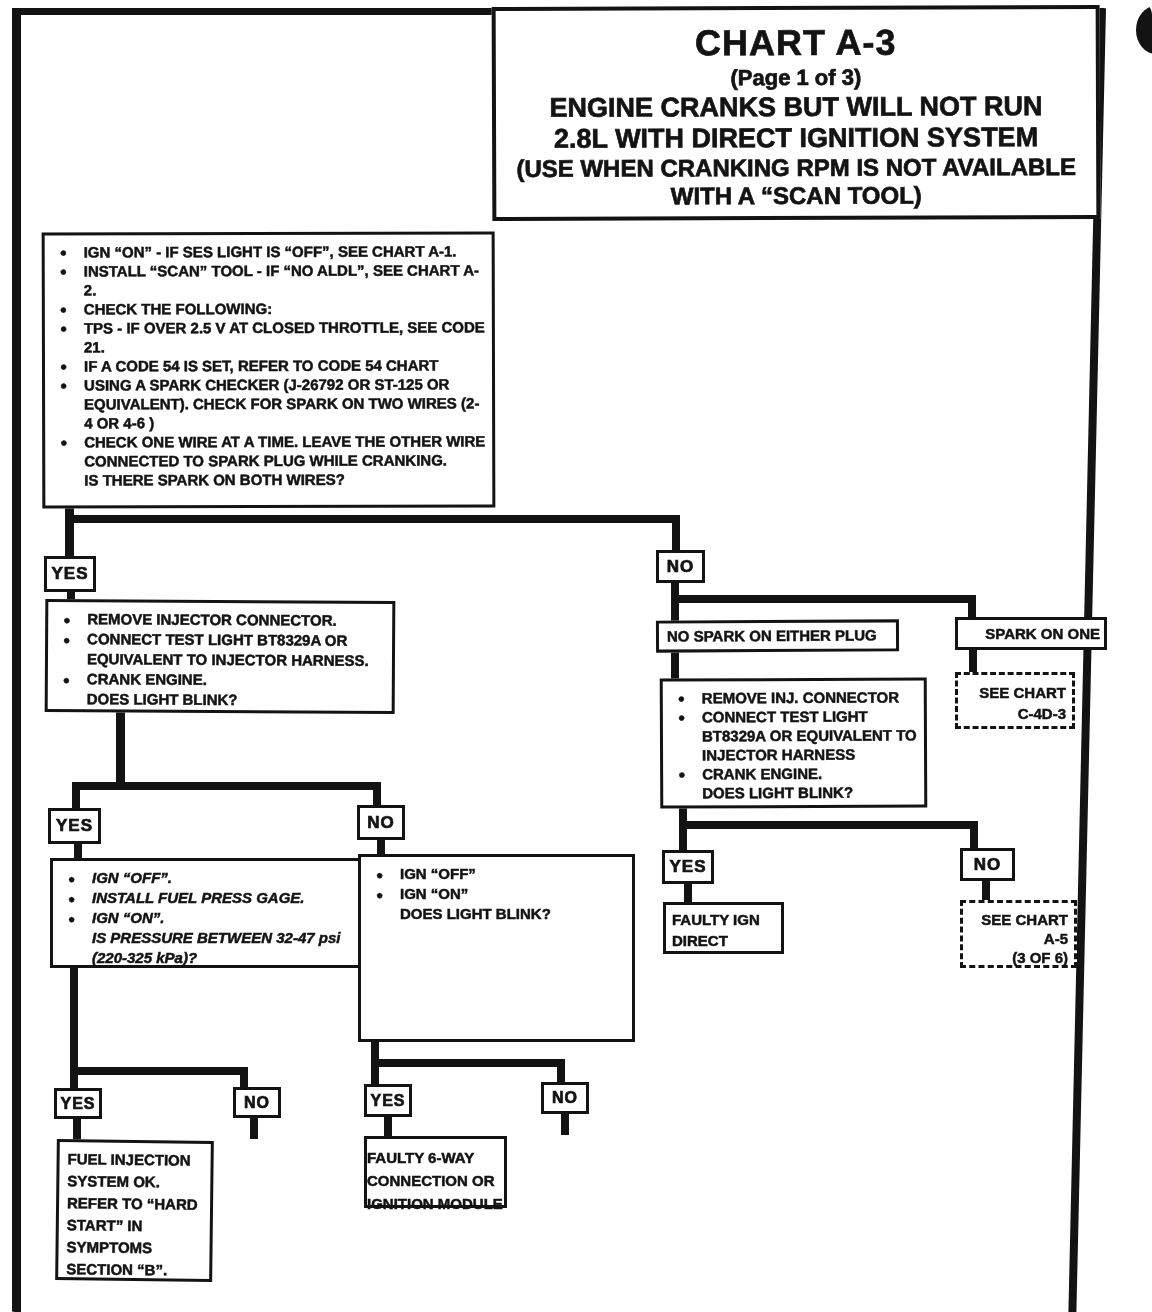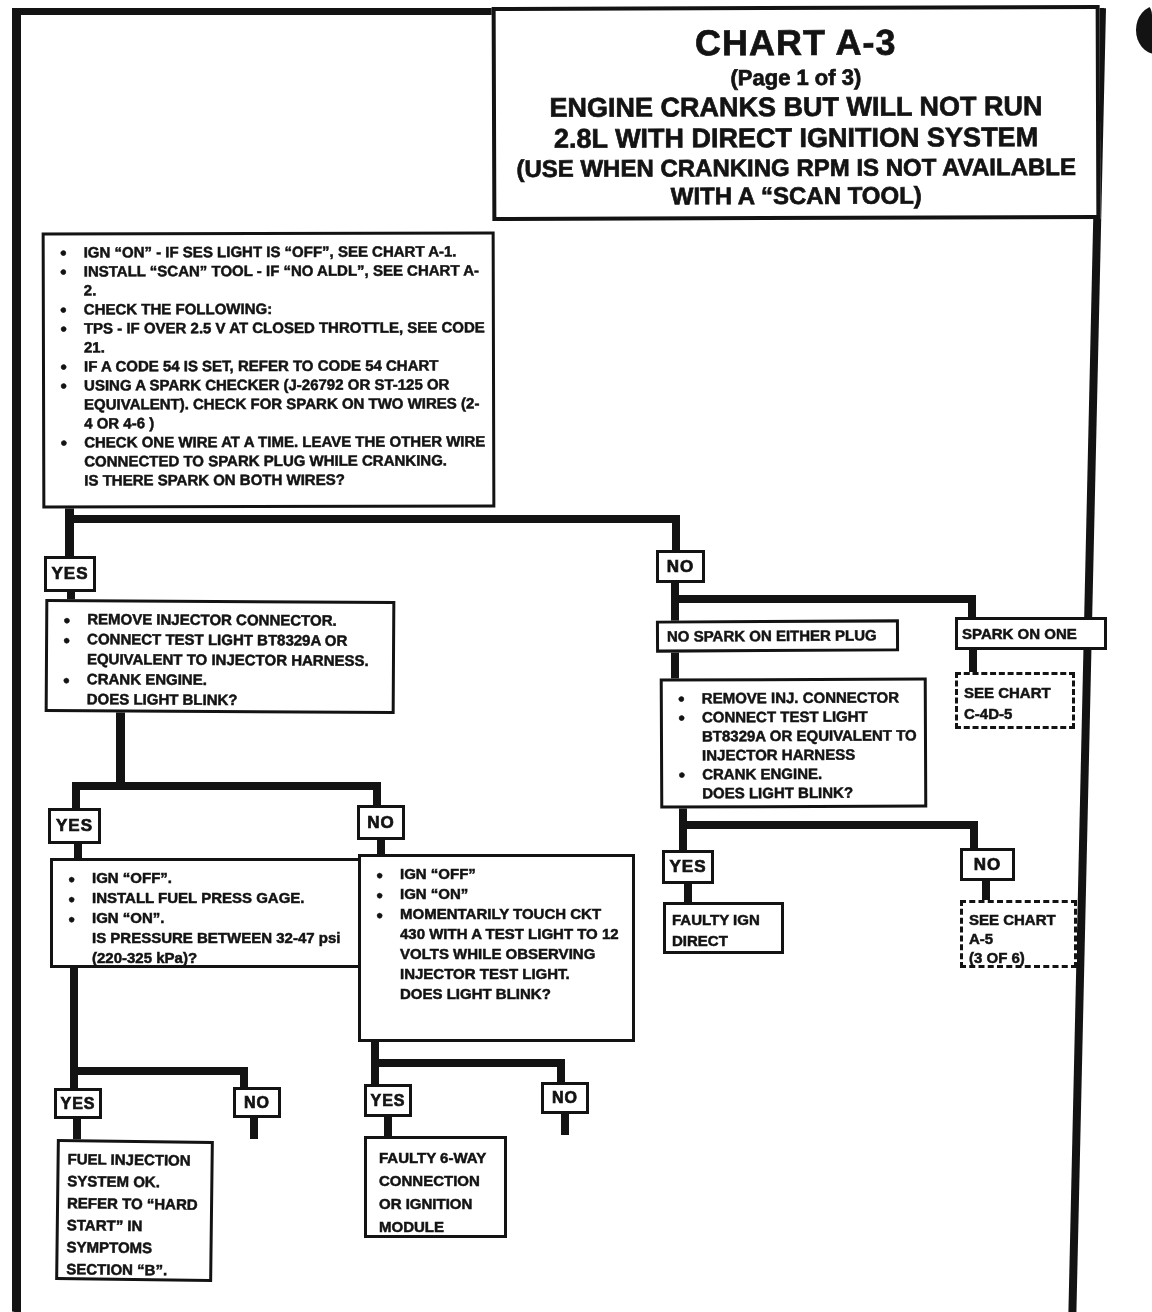--- a/index.html
+++ b/index.html
@@ -23,21 +23,21 @@
   .brow::before{content:"●";position:absolute;left:9px;top:1px;font-size:12px;}
   .qrow{padding-left:33px;}
   .title-box{
     position:absolute;border:4px solid #131313;background:#ffffff;box-sizing:border-box;
     text-align:center;font-weight:bold;-webkit-text-stroke:0.7px #131313;padding-top:12px;
   }
   .t-main{font-size:36px;line-height:42px;letter-spacing:1px;}
   .t-page{font-size:22px;line-height:28px;}
   .t-sub{font-size:27px;line-height:31px;}
   .t-sub2{font-size:24px;line-height:28px;}
-  .center{text-align:left;}
+  .center{text-align:right;}
   .corner-dot{position:absolute;background:#131313;border-radius:50%;}
 </style>
 </head>
 <body>
 
 <div id="page">
 
   <div class="ln" style="left:12px;top:8px;width:9px;height:1304px;"></div>
   <div class="ln" style="left:12px;top:8px;width:1092px;height:7px;"></div>
   <div class="ln" style="left:1098px;top:8px;width:8px;height:1306px;transform:rotate(1.3deg);transform-origin:top left;"></div>
@@ -111,63 +111,62 @@
   </div>
 
   <div class="box" style="left:656px;top:620px;width:243px;height:32px;padding:3px 8px;transform:rotate(-0.3deg);">
     <span>NO SPARK ON EITHER PLUG</span>
   </div>
   <div class="box center" style="left:955px;top:617px;width:152px;height:33px;padding:4px 4px;">
     <span>SPARK ON ONE</span>
   </div>
   <div class="box dashed center" style="left:955px;top:672px;width:120px;height:57px;line-height:21px;">
     <div>SEE CHART</div>
-    <div>C-4D-5</div>
+    <div>C-4D-3</div>
   </div>
 
   <div class="box" style="left:660px;top:678px;width:267px;height:130px;line-height:19px;transform:rotate(-0.25deg);">
     <div class="brow">REMOVE  INJ. CONNECTOR</div>
     <div class="brow">CONNECT TEST LIGHT BT8329A OR EQUIVALENT TO INJECTOR HARNESS</div>
     <div class="brow">CRANK ENGINE.</div>
     <div class="qrow">DOES LIGHT BLINK?</div>
   </div>
 
   <div class="tag" style="left:48px;top:808px;width:53px;height:36px;">YES</div>
   <div class="tag" style="left:357px;top:805px;width:48px;height:35px;">NO</div>
   <div class="tag" style="left:662px;top:850px;width:52px;height:34px;">YES</div>
   <div class="tag" style="left:960px;top:848px;width:55px;height:33px;">NO</div>
 
-  <div class="box" style="left:50px;top:858px;width:318px;height:110px;">
+  <div class="box" style="left:50px;top:858px;width:318px;height:110px;font-style:italic;">
     <div class="brow">IGN “OFF”.</div>
     <div class="brow">INSTALL FUEL PRESS GAGE.</div>
     <div class="brow">IGN “ON”.</div>
     <div class="qrow">IS PRESSURE BETWEEN 32-47 psi (220-325 kPa)?</div>
   </div>
 
   <div class="box" style="left:358px;top:854px;width:277px;height:188px;">
     <div class="brow">IGN “OFF”</div>
     <div class="brow">IGN “ON”</div>
-    <div class="brow">MOMENTARILY TOUCH CKT 430 WITH A TEST LIGHT TO 12 VOLTS WHILE OBSERVING INJECTOR TEST LIGHT.</div>
     <div class="qrow">DOES LIGHT BLINK?</div>
   </div>
 
   <div class="box" style="left:663px;top:902px;width:121px;height:52px;line-height:21px;padding:4px 6px;">
     <span>FAULTY IGN DIRECT</span>
   </div>
   <div class="box dashed center" style="left:960px;top:900px;width:117px;height:68px;line-height:19px;">
     <div>SEE  CHART</div>
     <div>A-5</div>
     <div>(3 OF 6)</div>
   </div>
 
   <div class="tag" style="left:54px;top:1088px;width:48px;height:31px;font-size:16px;">YES</div>
   <div class="tag" style="left:233px;top:1087px;width:48px;height:31px;font-size:16px;">NO</div>
   <div class="tag" style="left:364px;top:1084px;width:48px;height:33px;font-size:16px;">YES</div>
   <div class="tag" style="left:541px;top:1082px;width:48px;height:32px;font-size:16px;">NO</div>
 
   <div class="box" style="left:56px;top:1140px;width:157px;height:141px;line-height:22px;padding:6px 8px;transform:rotate(0.7deg);">
     <span>FUEL INJECTION SYSTEM OK. REFER TO “HARD START” IN SYMPTOMS SECTION “B”.</span>
   </div>
-  <div class="box" style="left:364px;top:1136px;width:143px;height:102px;line-height:23px;padding:7px 12px;">
+  <div class="box" style="left:364px;top:1136px;width:143px;height:72px;line-height:23px;padding:7px 0;">
     <span>FAULTY 6-WAY CONNECTION OR IGNITION MODULE</span>
   </div>
 
 </div>
 
 </body></html>

